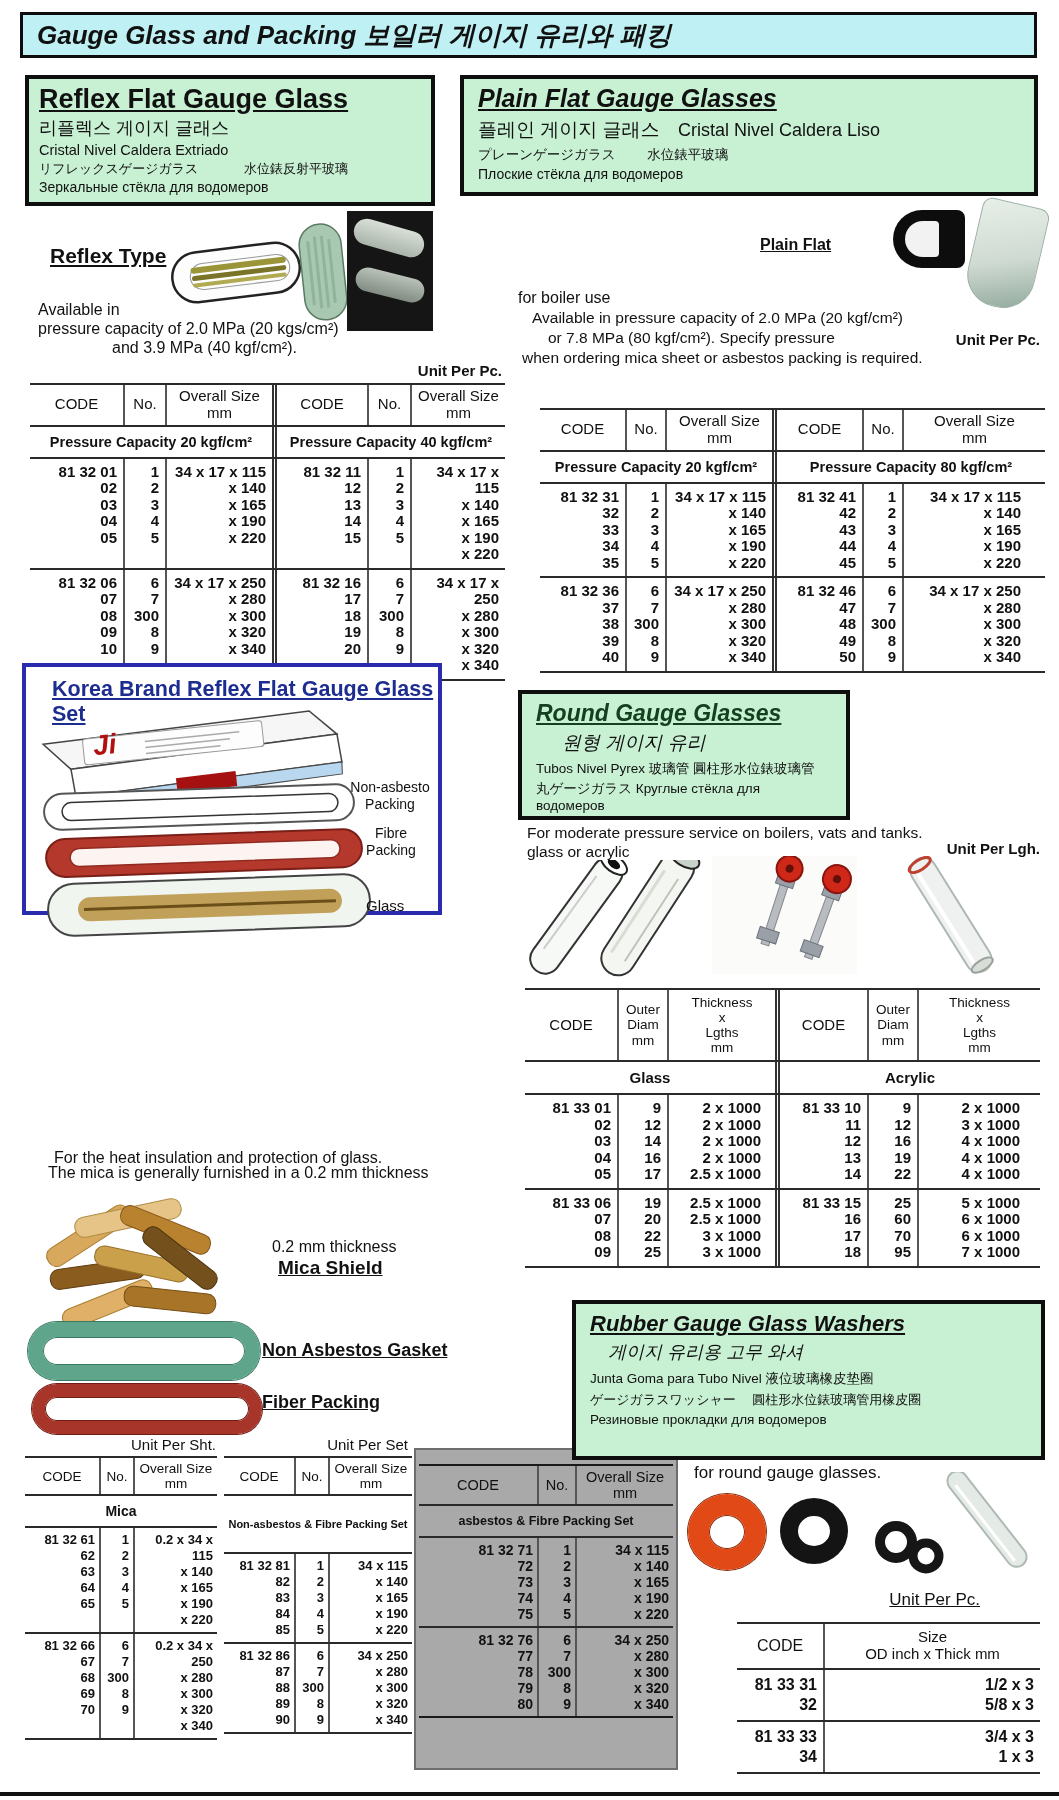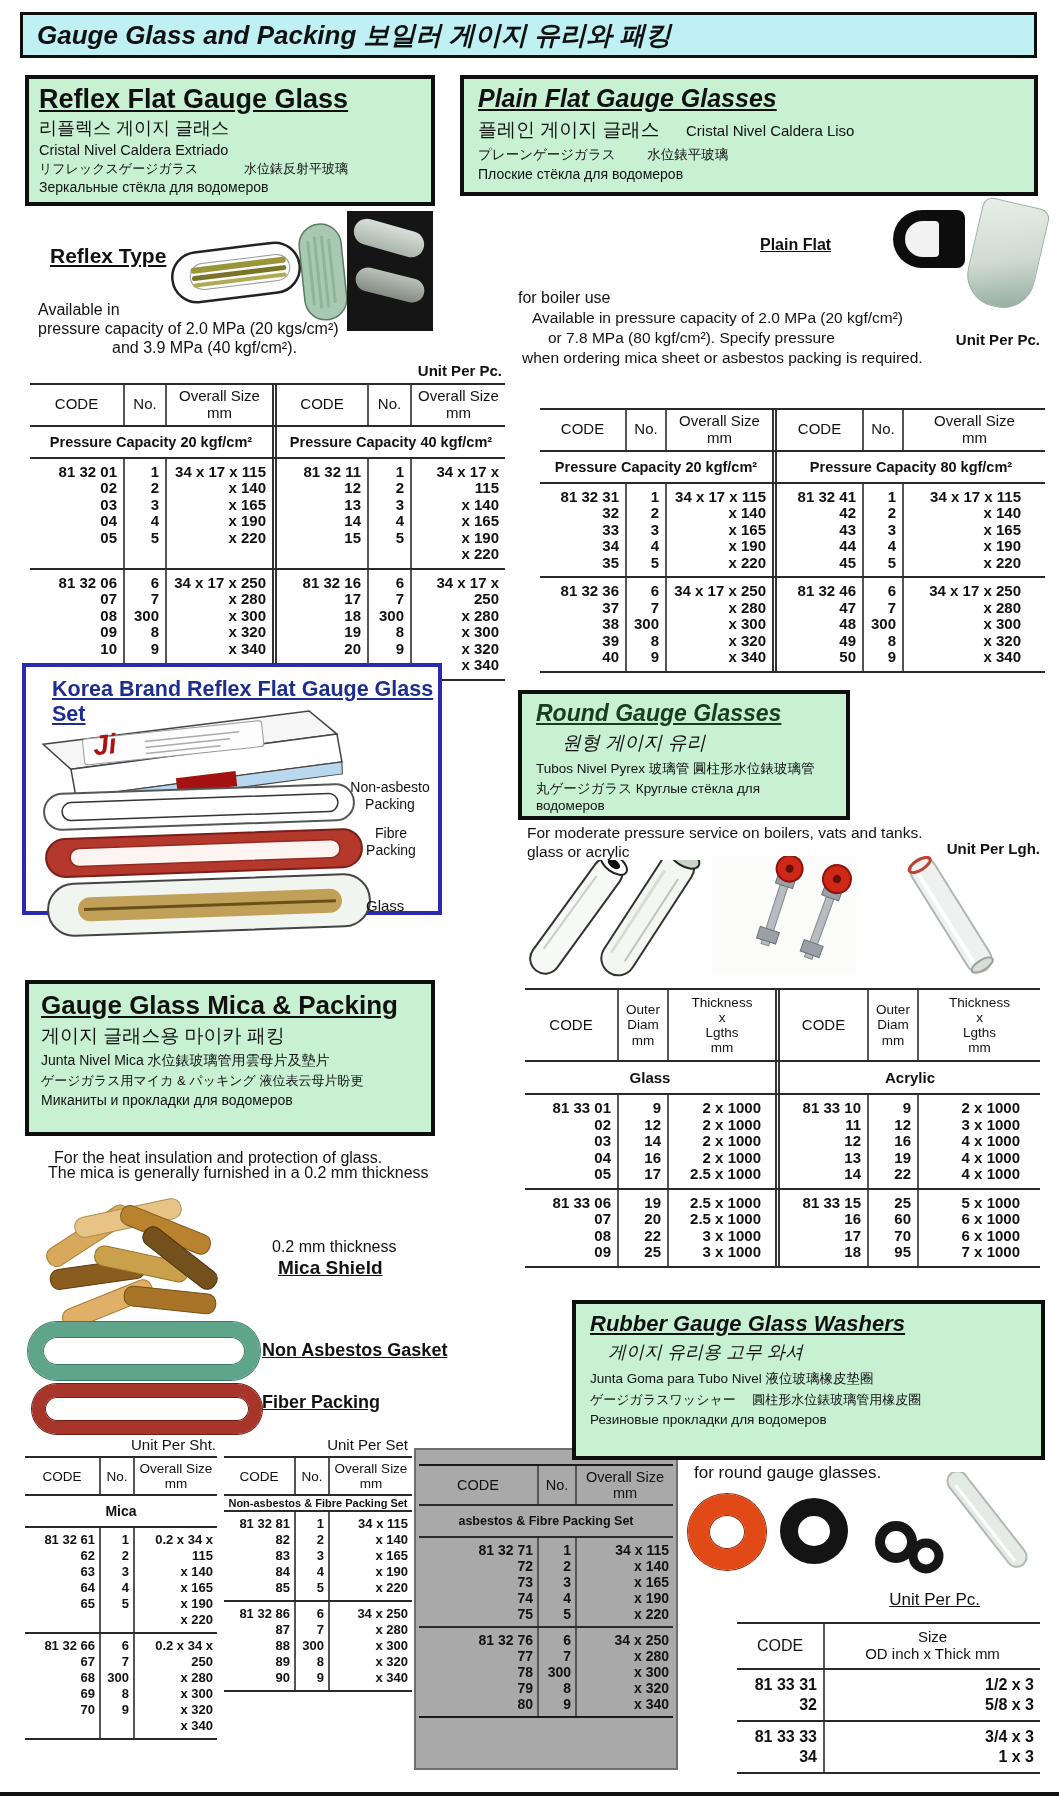--- a/index.html
+++ b/index.html
@@ -185,27 +185,20 @@
         <path d="M58 238 H 310" stroke="#6a4f18" stroke-width="3"></path>
       </g>
     </svg>
     <div class="pre" style="position:absolute;left:318px;top:112px;width:92px;font-size:14px;text-align:center;line-height:17px;">Non-asbesto
 Packing</div>
     <div class="pre" style="position:absolute;left:330px;top:158px;width:70px;font-size:14px;text-align:center;line-height:17px;">Fibre
 Packing</div>
     <div style="position:absolute;left:340px;top:230px;font-size:15px;">Glass</div>
   </div>
 
-  <div class="greenbox" style="left:25px;top:980px;width:410px;height:156px;padding:6px 12px;">
-    <div class="ttl" style="font-size:26px;">Gauge Glass Mica &amp; Packing</div>
-    <div style="font-size:19px;margin-top:2px;">게이지 글래스용 마이카 패킹</div>
-    <div style="font-size:14px;margin-top:3px;">Junta Nivel Mica  水位錶玻璃管用雲母片及墊片</div>
-    <div style="font-size:13px;margin-top:2px;">ゲージガラス用マイカ &amp; パッキング 液位表云母片盼更</div>
-    <div style="font-size:14px;margin-top:2px;">Миканиты и прокладки для водомеров</div>
-  </div>
 
   <div class="lbl" style="left:54px;top:1135px;font-size:16px;margin-top:14px;">For the heat insulation and protection of glass.</div>
   <div class="lbl" style="left:48px;top:1164px;font-size:16px;">The mica is generally furnished in a 0.2 mm thickness</div>
 
   <svg class="abs" style="left:36px;top:1198px;" width="195" height="130" viewBox="0 0 195 130">
     <g stroke-width="1">
       <rect x="5" y="28" width="95" height="20" rx="9" fill="#d8a85c" stroke="#a87c30" transform="rotate(-33 52 38)"></rect>
       <rect x="38" y="10" width="108" height="20" rx="9" fill="#e6c488" stroke="#b08c44" transform="rotate(-12 92 20)"></rect>
       <rect x="82" y="22" width="95" height="20" rx="9" fill="#b9822e" stroke="#86561a" transform="rotate(22 130 32)"></rect>
       <rect x="14" y="66" width="95" height="20" rx="9" fill="#8a5c1e" stroke="#5e3c10" transform="rotate(-8 62 76)"></rect>
@@ -274,21 +267,21 @@
   </div>
 
   <div class="tbl small" style="left:224px;top:1456px;width:188px;--c:70px 34px 84px;">
     <div class="trow thead">
       <div class="tc">CODE</div>
       <div class="tc">No.</div>
       <div class="tc">Overall Size
 mm</div>
     </div>
     <div class="trow tgrp">
-      <div class="tc g3" style="font-size:11px;padding:1px 1px;">Non-asbestos &amp; Fibre Packing Set</div>
+      <div class="tc g3" style="font-size:11px;padding:22px 1px;">Non-asbestos &amp; Fibre Packing Set</div>
     </div>
     <div class="trow tdata">
       <div class="tc cr">81 32 81
 82
 83
 84
 85</div>
       <div class="tc cc">1
 2
 3
@@ -364,21 +357,21 @@
 x 320
 x 340</div>
       </div>
     </div>
   </div>
 
   <div class="greenbox" style="left:460px;top:75px;width:578px;height:121px;padding:5px 14px;">
     <div class="ttl" style="font-size:25px;font-style:italic;">Plain Flat Gauge Glasses</div>
     <div style="margin-top:4px;">
       <span style="font-size:19px;">플레인 게이지 글래스</span>
-      <span style="font-size:15px;margin-left:22px;">Cristal Nivel Caldera Liso</span>
+      <span style="font-size:18px;margin-left:14px;">Cristal Nivel Caldera Liso</span>
     </div>
     <div style="font-size:13.5px;margin-top:3px;">
       <span>プレーンゲージガラス</span>
       <span style="margin-left:28px;">水位錶平玻璃</span>
     </div>
     <div style="font-size:14px;margin-top:2px;">Плоские стёкла для водомеров</div>
   </div>
 
   <div class="lbl ttl" style="left:760px;top:236px;font-size:16px;">Plain Flat</div>
 

